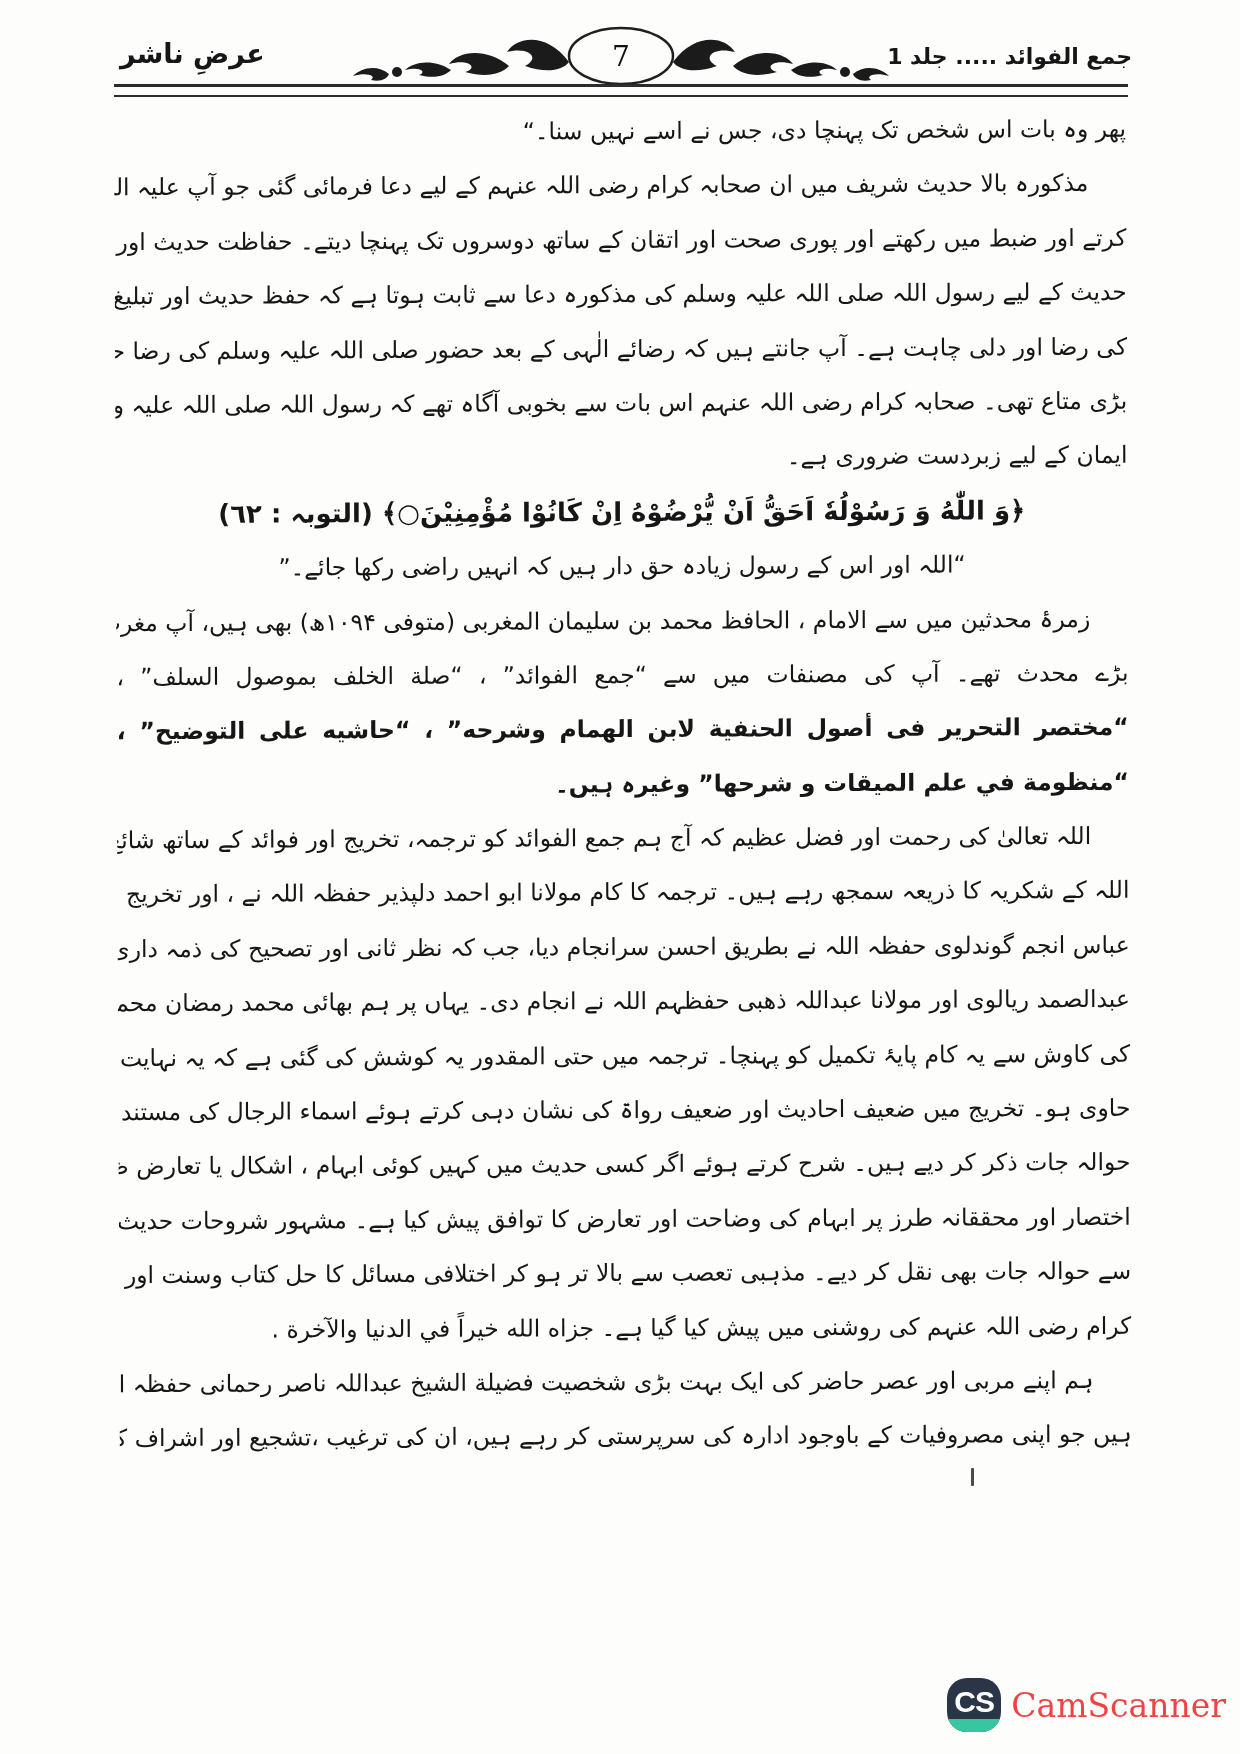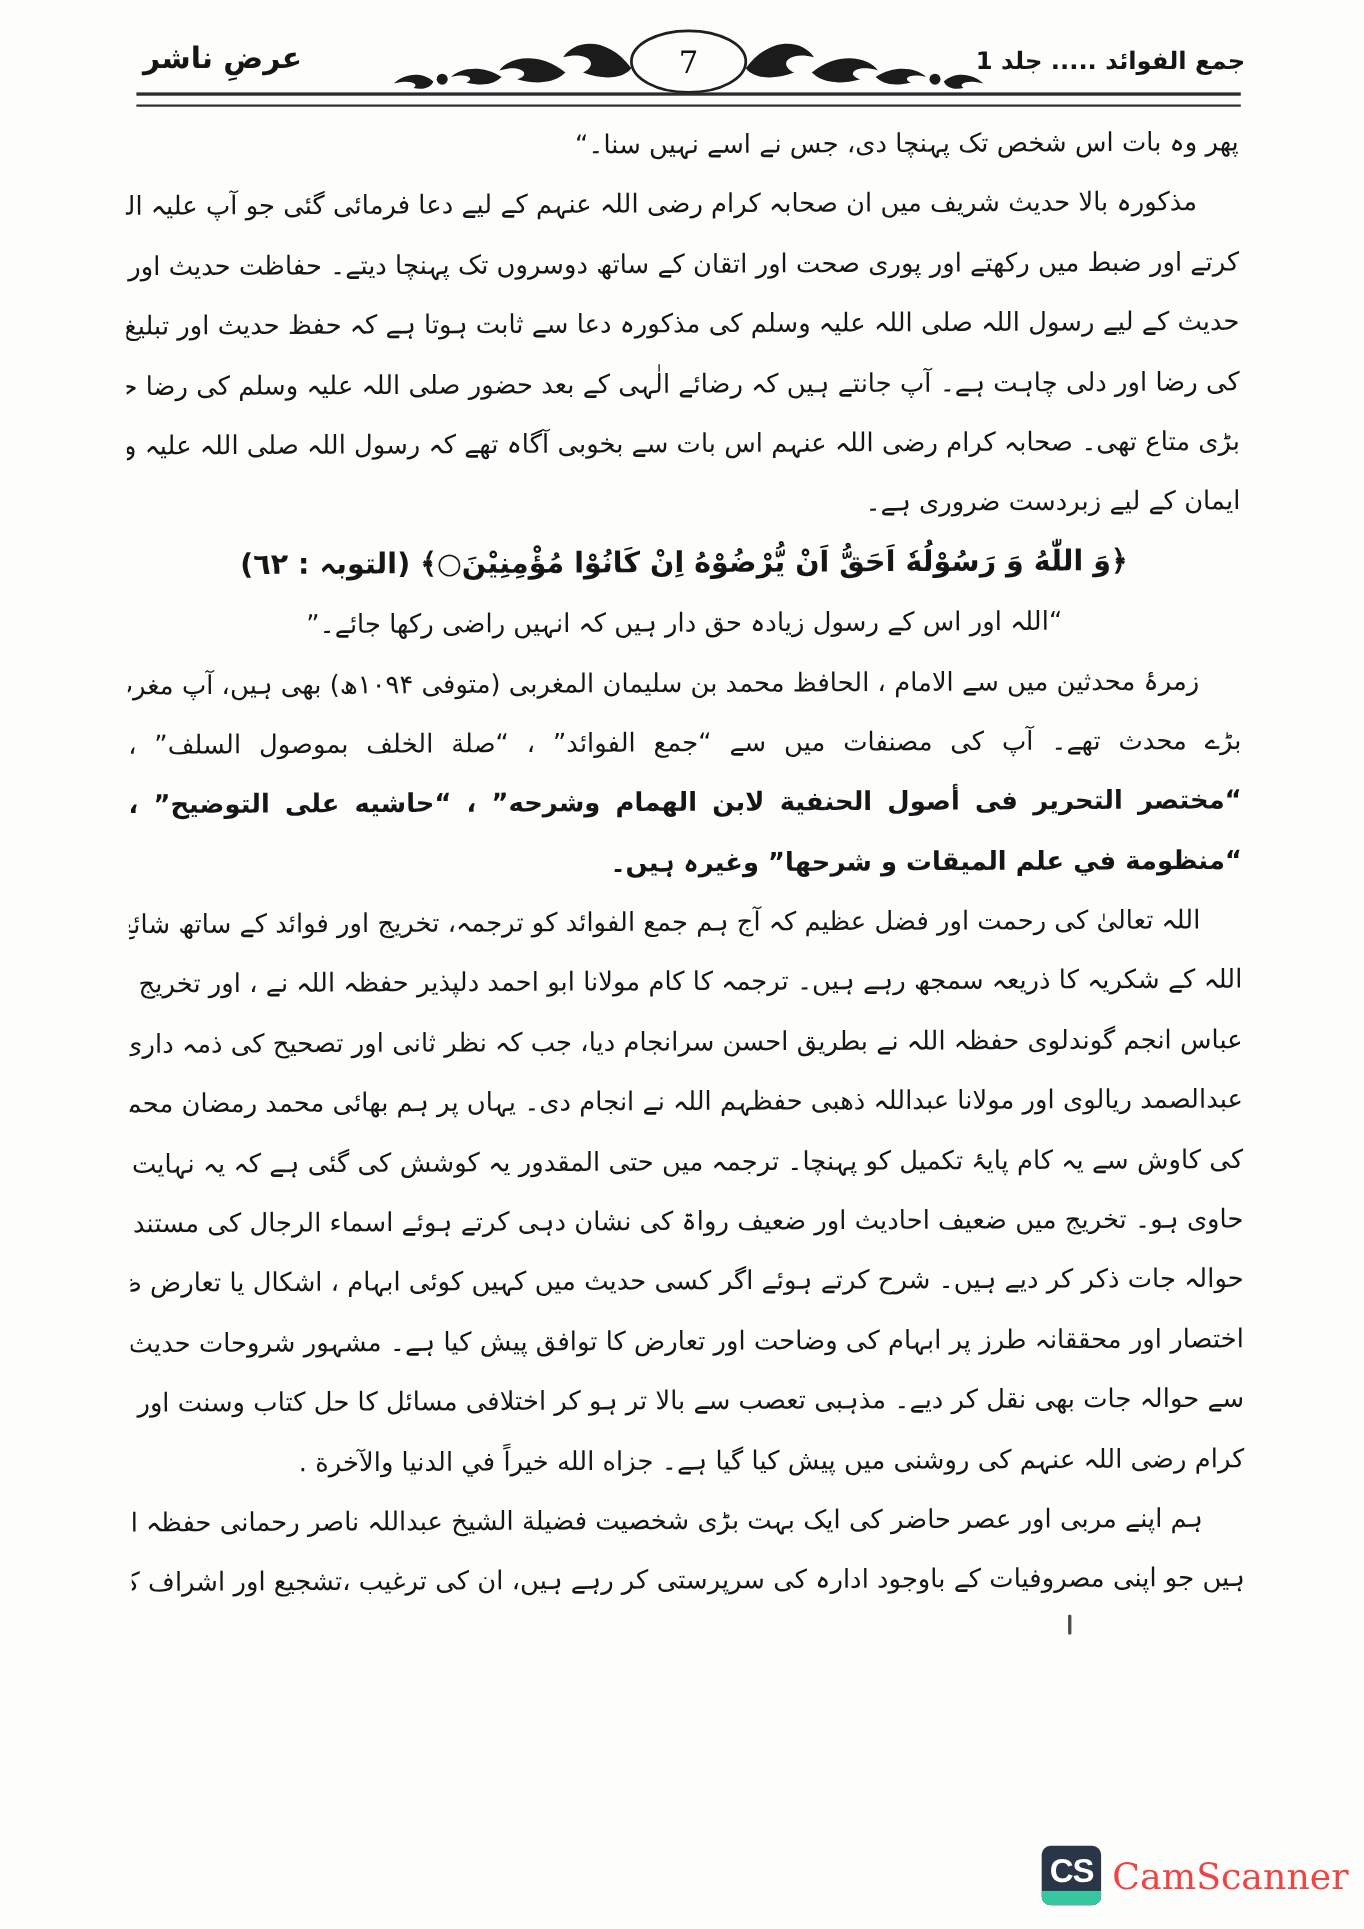--- a/index.html
+++ b/index.html
@@ -4,21 +4,21 @@
 <style>
   html,body{margin:0;padding:0;}
   body{
     width:1240px;height:1754px;position:relative;overflow:hidden;
     background:#fdfdfc;
     font-family:"DejaVu Sans",sans-serif;
     color:#161616;
   }
   .sheet{position:absolute;inset:0;}
   
-  .header{position:absolute;top:0;left:12px;right:0;height:100px;}
+  .header{position:absolute;top:0;left:2px;right:0;height:100px;}
   .hdr-left{
     position:absolute;top:38px;left:118px;
     font-size:27px;font-weight:bold;direction:rtl;
   }
   .hdr-right{
     position:absolute;top:44px;right:108px;
     font-size:22px;font-weight:800;direction:rtl;letter-spacing:0.5px;
   }
   .hdr-rule{
     position:absolute;top:84px;left:112px;right:112px;height:8px;
@@ -49,21 +49,21 @@
   .stray-mark{
     position:absolute;left:971px;top:1468px;width:3px;height:18px;
     background:#2a2a2a;border-radius:1px;opacity:.85;
   }
   
   .camscanner{
     position:absolute;right:14px;bottom:22px;
     display:flex;align-items:center;gap:10px;direction:ltr;
   }
   .cs-icon{
-    position:relative;width:54px;height:54px;border-radius:8px;
+    position:relative;width:54px;height:54px;border-radius:20px;
     overflow:hidden;display:flex;align-items:center;justify-content:center;
   }
   .cs-icon span{
     color:#fff;font-weight:bold;font-size:30px;
     font-family:"Liberation Sans",sans-serif;margin-top:-6px;
     letter-spacing:-1px;
   }
   .cs-strip{position:absolute;bottom:0;left:0;right:0;height:13px;}
   .cs-label{
     font-family:"DejaVu Serif",serif;font-size:33px;color:#ef4444;

